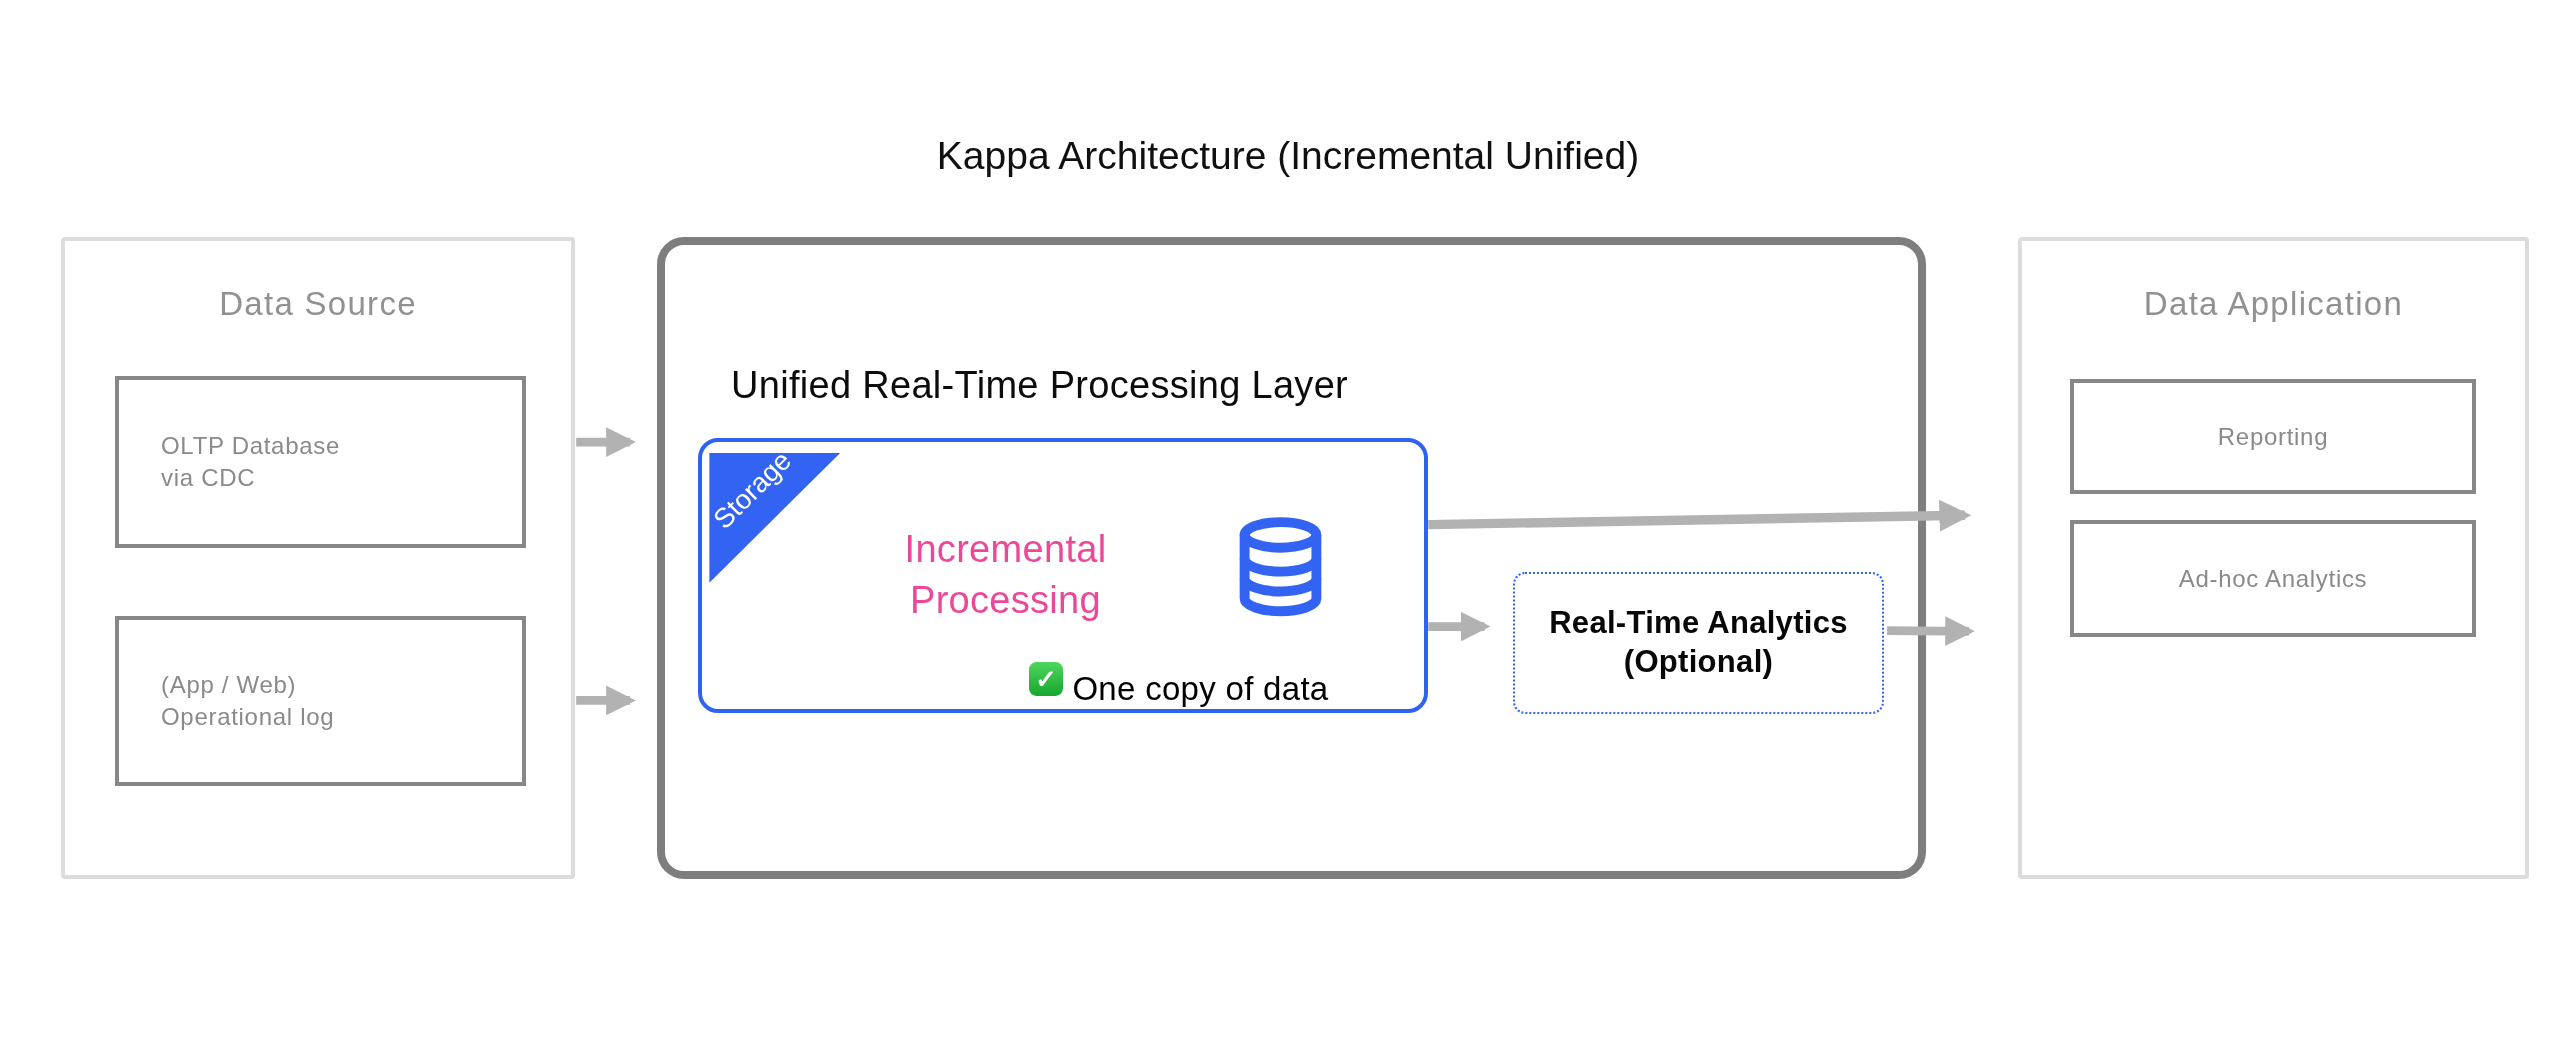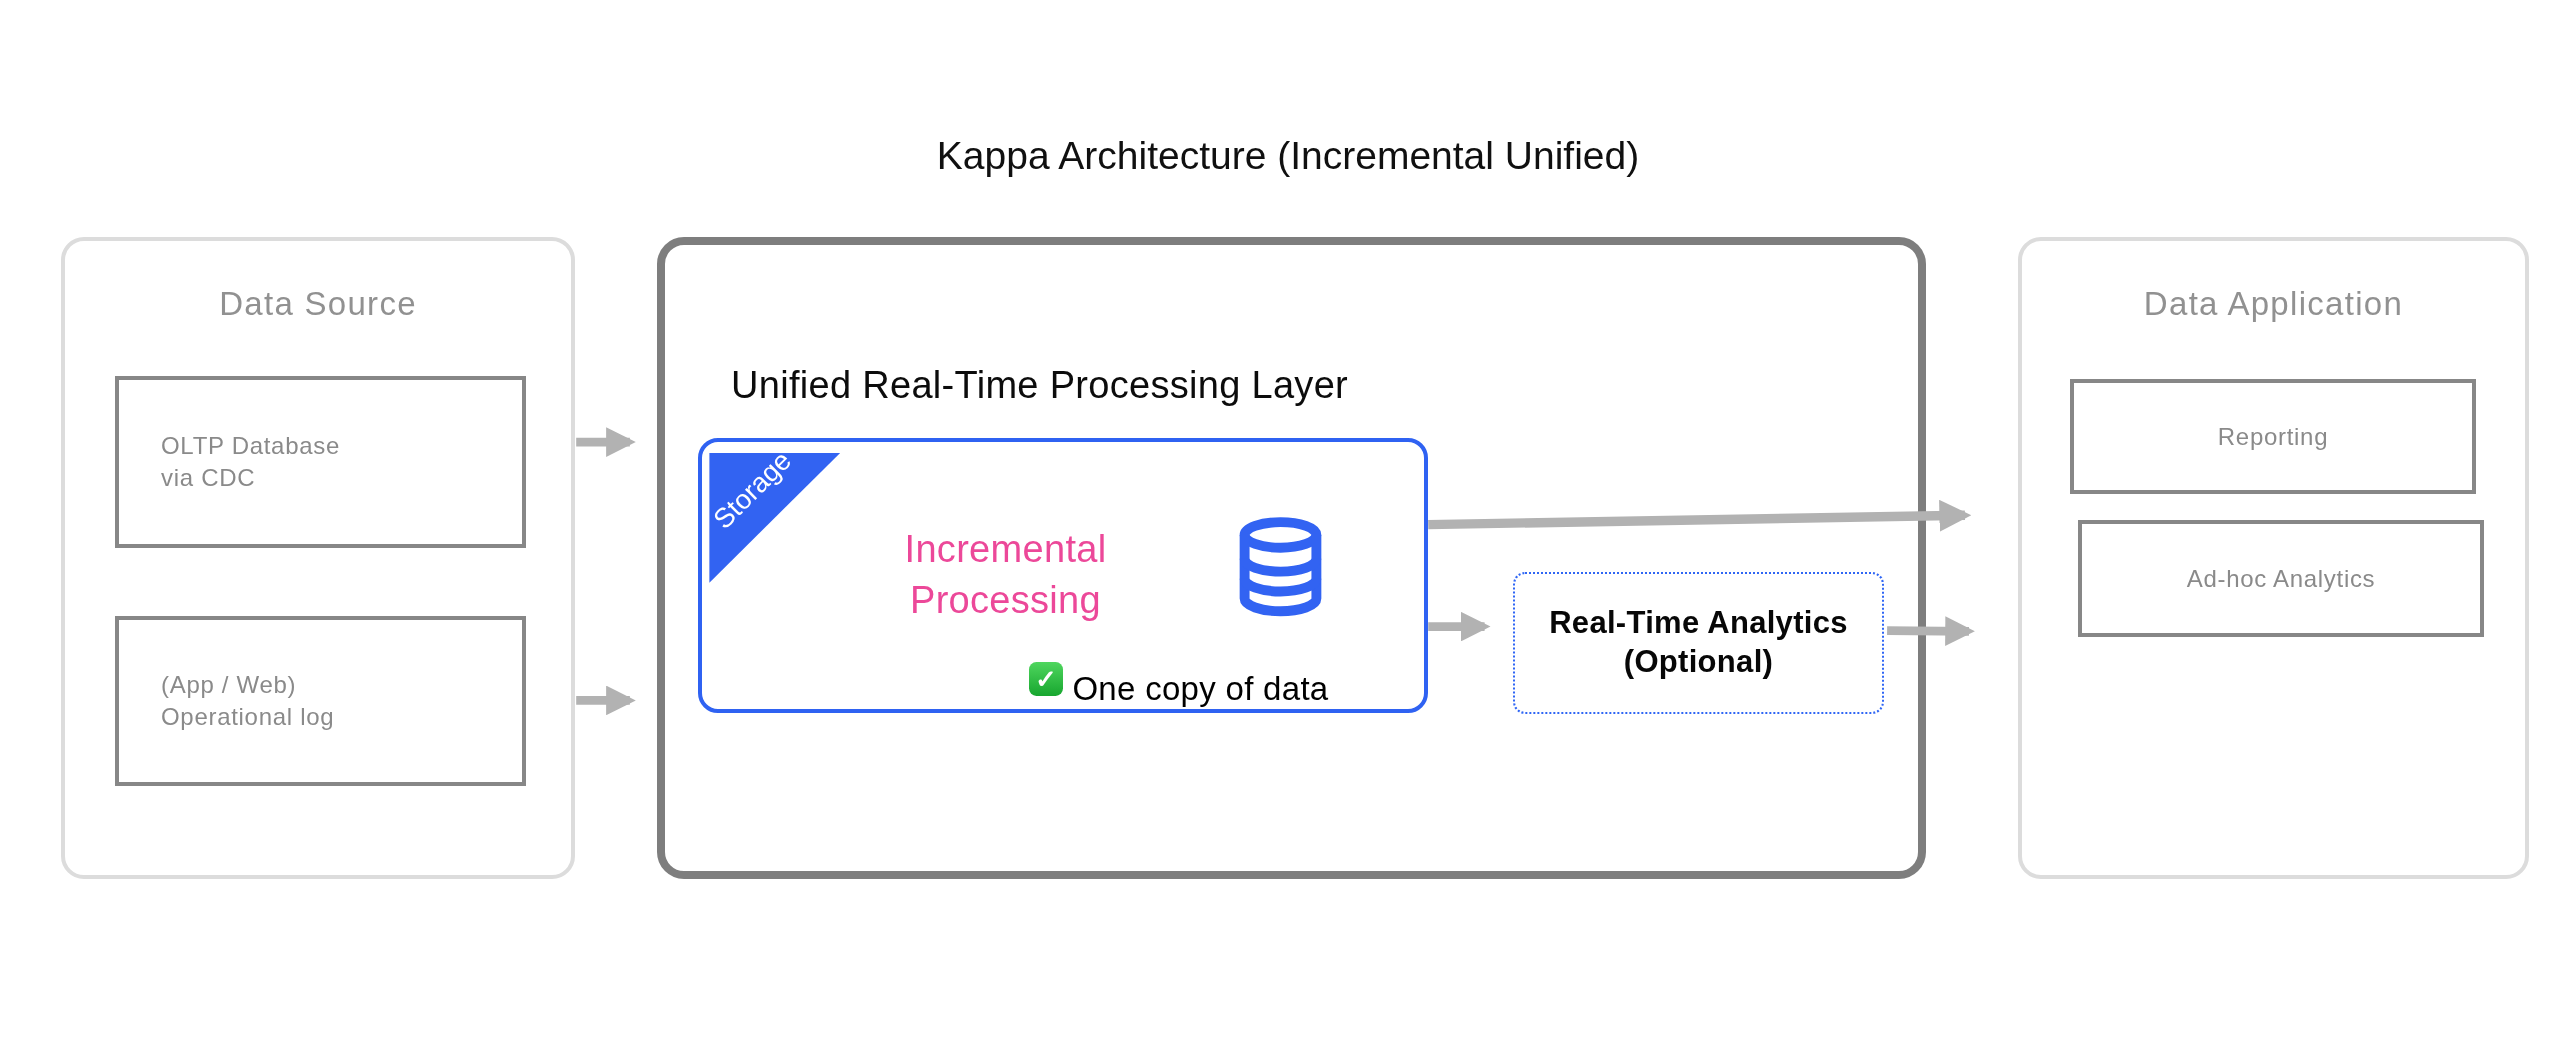--- a/index.html
+++ b/index.html
@@ -7,41 +7,41 @@
 
   
   .diagram-title{
     position:absolute;top:134px;left:0;width:2576px;text-align:center;
     font-size:39px;font-weight:500;color:#101010;letter-spacing:0px;
   }
 
   
   .panel{
     position:absolute;top:237px;height:642px;background:#ffffff;
-    border:4.7px solid #dcdcdc;border-radius:23px;box-sizing:border-box;
+    border:4.7px solid #dcdcdc;border-radius:4px;box-sizing:border-box;
   }
   #left-panel{left:61px;width:514px;}
   #right-panel{left:2018px;width:511px;}
   .panel-heading{
     position:absolute;top:44px;left:0;right:0;text-align:center;
     font-size:33px;color:#919191;letter-spacing:1.3px;font-weight:400;
   }
 
   
   .gray-box{
     position:absolute;border:4px solid #878787;box-sizing:border-box;background:#ffffff;
     display:flex;flex-direction:column;justify-content:center;
     color:#8a8a8a;font-size:24px;line-height:1.32;letter-spacing:0.7px;
   }
   .gray-box .line{display:block;}
   #oltp-box{left:50px;top:135px;width:411px;height:172px;padding-left:42px;}
   #oplog-box{left:50px;top:375px;width:411px;height:170px;padding-left:42px;}
   .app-box{left:48px;width:406px;align-items:center;}
   #reporting-box{top:138px;height:115px;}
-  #adhoc-box{top:279px;height:117px;margin-left:8px;}
+  #adhoc-box{top:279px;height:117px;}
   #operational-box{top:430px;height:183px;}
 
   
   #middle-panel{
     position:absolute;left:657px;top:237px;width:1269px;height:642px;background:#ffffff;
     border:8px solid #7e7e7e;border-radius:27px;box-sizing:border-box;
   }
   .mid-heading{
     position:absolute;left:66px;top:119px;
     font-size:38px;font-weight:500;color:#0c0c0c;letter-spacing:0.3px;

